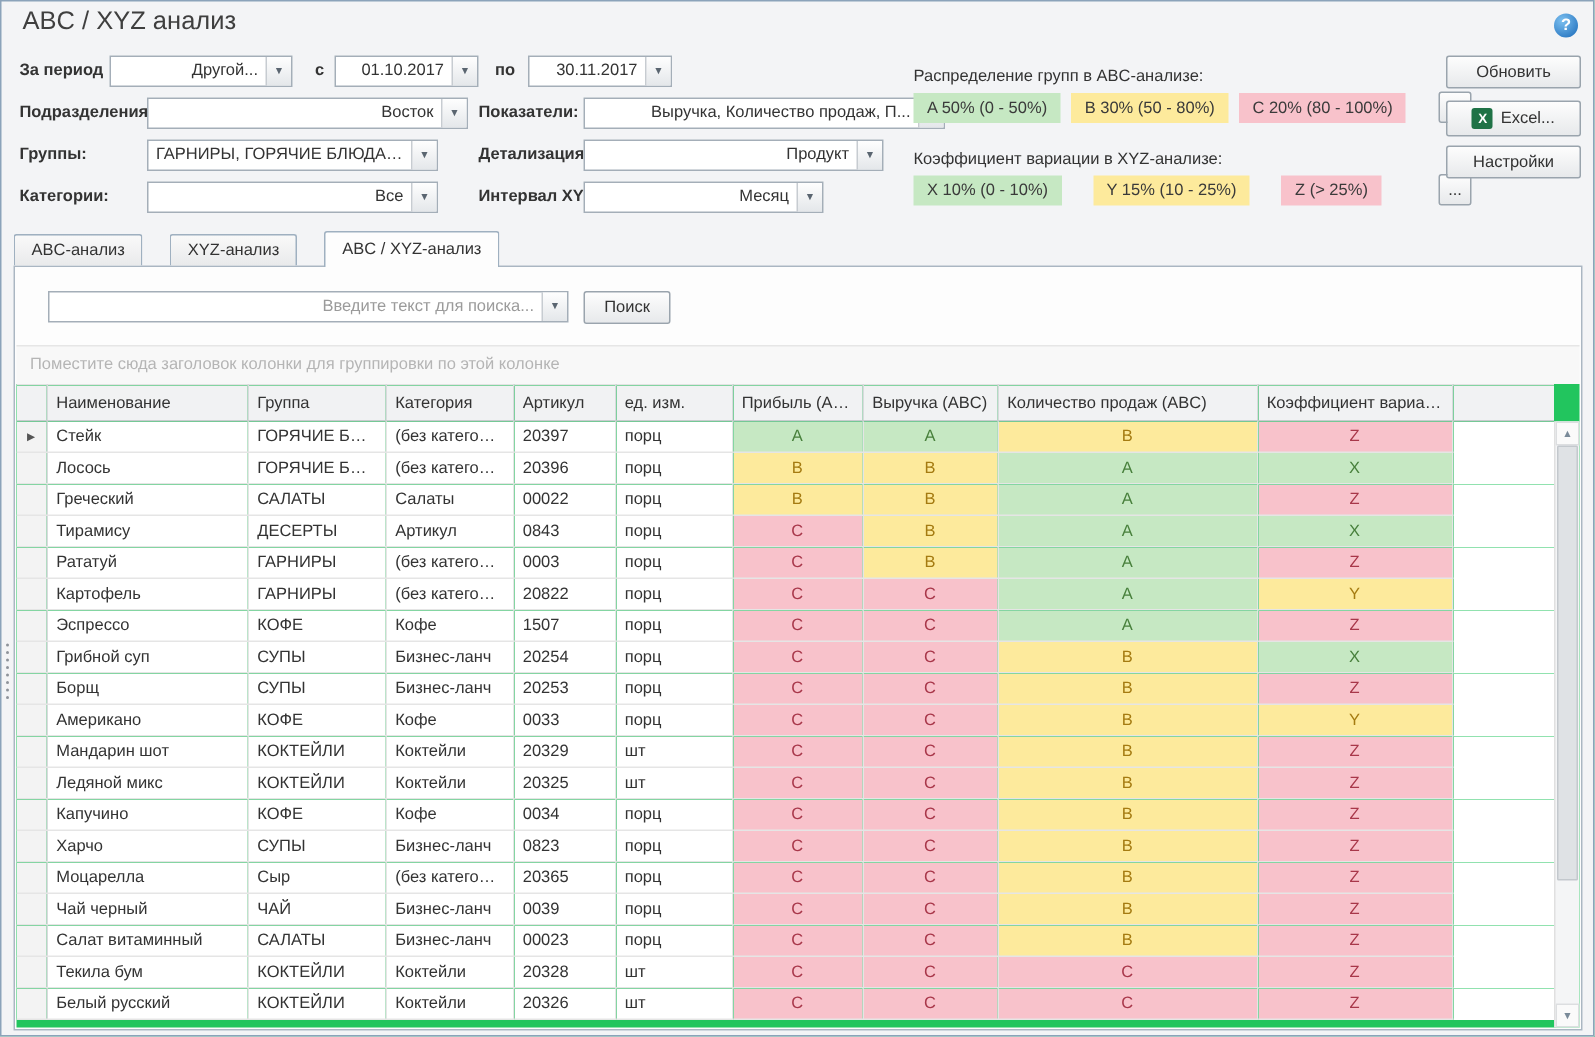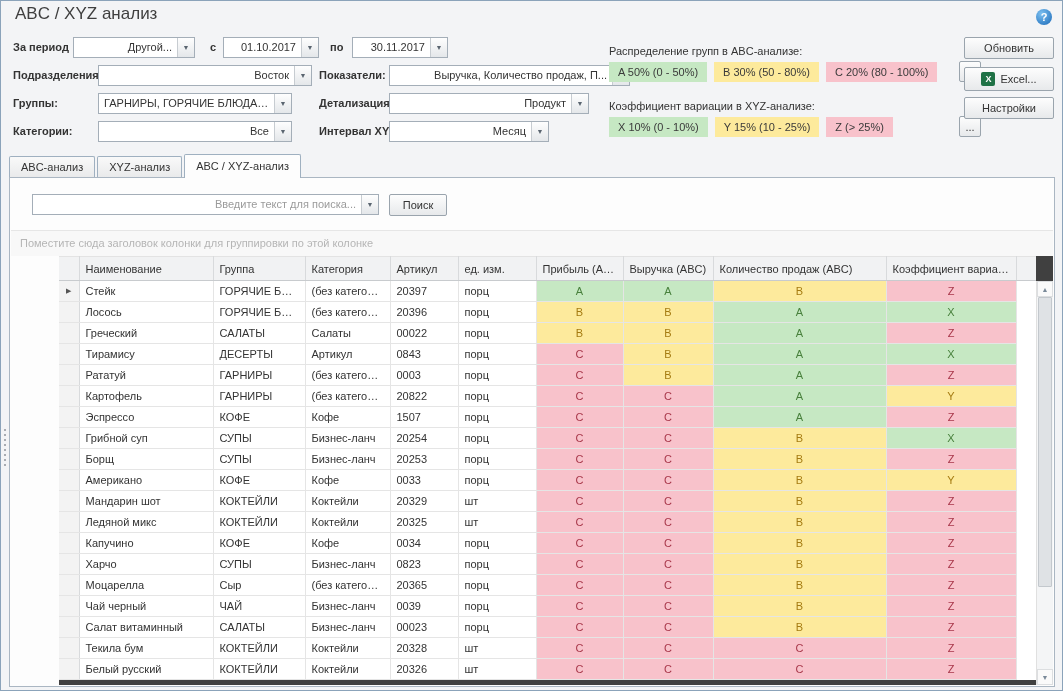--- a/index.html
+++ b/index.html
@@ -61,21 +61,21 @@
     font-size:9px; font-weight:bold; line-height:14px; text-align:center; border-radius:2px;
   }
   .grip {
     position:absolute; left:1px; top:420px; width:6px; height:52px;
     display:flex; flex-direction:column; gap:3px; align-items:center; justify-content:center;
   }
   .grip i { width:2px; height:2px; background:#8e939a; border-radius:50%; }
 
   .tab-strip {
     position:absolute; top:153px; left:8px; height:23px;
-    display:flex; gap:2px; align-items:flex-end; z-index:3;
+    display:flex; gap:18px; align-items:flex-end; z-index:3;
   }
   .tab {
     height:21px; line-height:20px; padding:0 11px;
     background:linear-gradient(#f9f9f9,#e9eaeb);
     border:1px solid #9fb0c0; border-bottom:none; border-radius:2px 2px 0 0;
     white-space:nowrap; cursor:default;
   }
   .tab.active {
     height:24px; line-height:22px; background:#fdfdfd; margin-bottom:-1px;
   }
@@ -86,21 +86,21 @@
   .search-combo { top:16px; left:22px; width:347px; }
   .search-btn { position:absolute; top:16px; left:379px; width:58px; height:22px; }
   .group-hint {
     position:absolute; top:52px; left:1px; right:1px; height:26px;
     line-height:25px; padding-left:9px; color:#b5b5b5;
     background:#f8f8f8; border-top:1px solid #e6e6e6;
     white-space:nowrap; overflow:hidden;
   }
   .grid-area {
     position:absolute; top:78px; left:1px; right:1px; bottom:1px;
-    display:flex; overflow:hidden; background:#404040;margin-left:48px;
+    display:flex; overflow:hidden; background:#22c55e;
   }
   .grid-scroll { flex:1; overflow:hidden; }
   table { border-collapse:collapse; table-layout:fixed; width:100%; }
   th {
     background:#f1f2f3; font-weight:400; text-align:left;
     height:24px; padding:0 6px;
     border-top:1px solid #e3e3e3; border-right:1px solid #d8dadc; border-bottom:1px solid #c8cbce;
     white-space:nowrap; overflow:hidden; text-overflow:ellipsis; cursor:default;
   }
   td {
@@ -190,21 +190,21 @@
   <div class="legend-row" style="top:60px">
     <span style="display:flex;gap:7px">
         <span class="badge green">A 50% (0 - 50%)</span>
         <span class="badge yellow">B 30% (50 - 80%)</span>
         <span class="badge pink">C 20% (80 - 100%)</span>
       </span>
     <button class="btn dots-btn">...</button>
   </div>
   <span class="legend-title" style="position:absolute;left:608px;top:99px">Коэффициент вариации в XYZ-анализе:</span>
   <div class="legend-row" style="top:115px">
-    <span style="display:flex;gap:7px">
+    <span style="display:flex;gap:21px">
         <span class="badge green">X 10% (0 - 10%)</span>
         <span class="badge yellow">Y 15% (10 - 25%)</span>
         <span class="badge pink">Z (&gt; 25%)</span>
       </span>
     <button class="btn dots-btn">...</button>
   </div>
 
   <button class="btn abs" style="top:36px">Обновить</button>
   <button class="btn abs" style="top:66px;height:24px">
     <span class="xl-icon">X</span>

